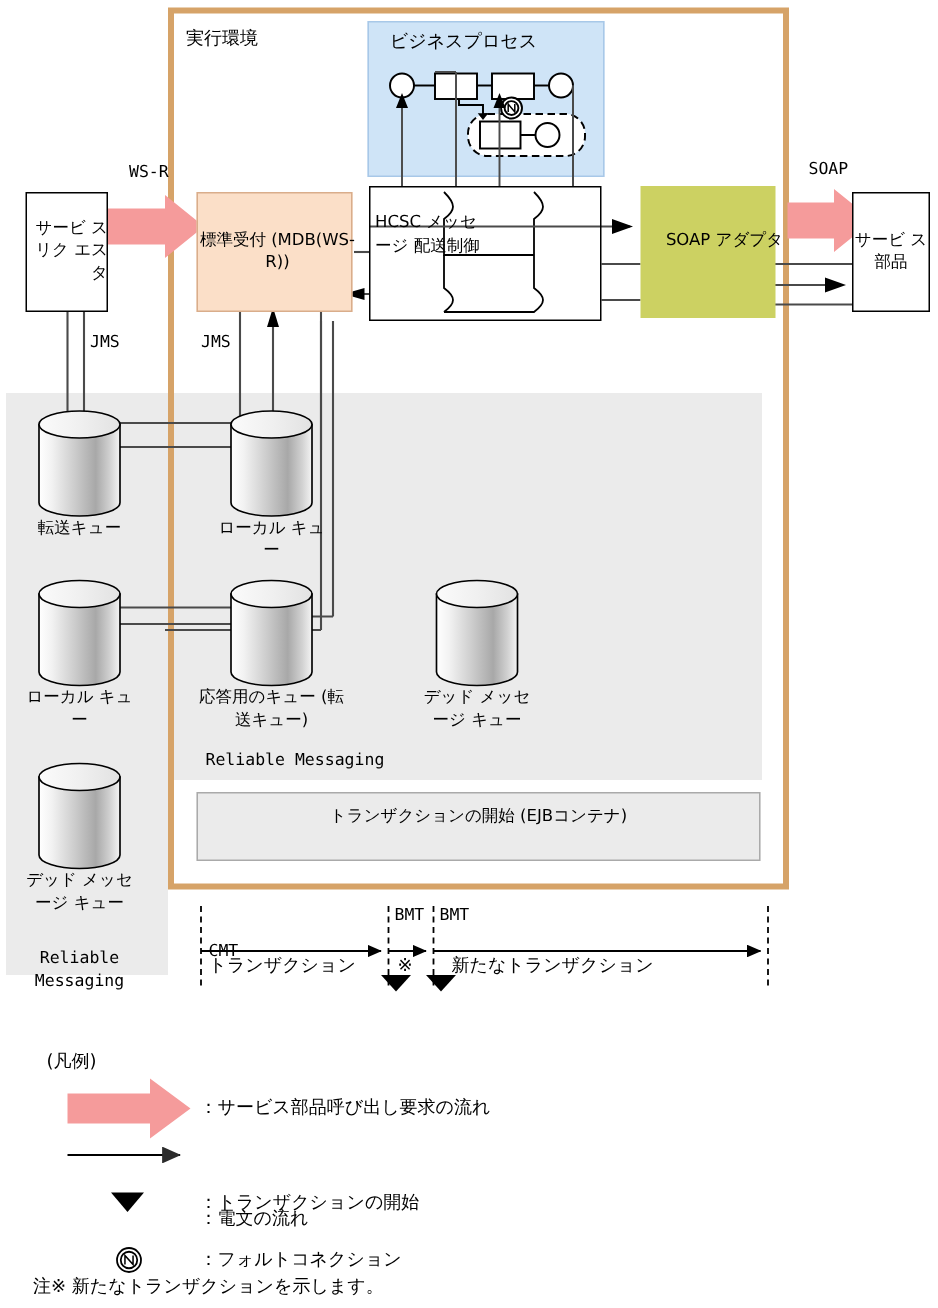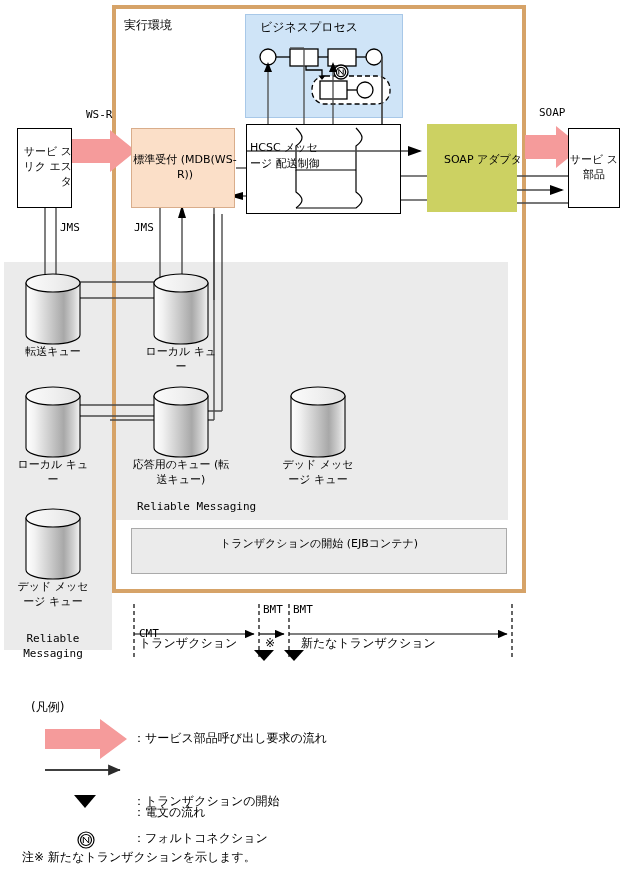--- a/index.html
+++ b/index.html
@@ -299,14 +299,14 @@
 <div class="txt mono" style="left:263px;top:603px;">BMT</div>
 <div class="txt mono" style="left:293px;top:603px;">BMT</div>
 <div class="txt" style="left:139px;top:636px;font-size:12px;">トランザクション</div>
 <div class="txt" style="left:265px;top:636px;font-size:12px;">※</div>
 <div class="txt" style="left:301px;top:636px;font-size:12px;">新たなトランザクション</div>
 
 <div class="txt" style="left:31px;top:700px;font-size:12px;">(凡例)</div>
 <div class="txt" style="left:133px;top:731px;font-size:12px;">：サービス部品呼び出し要求の流れ</div>
 <div class="txt" style="left:133px;top:763px;font-size:12px;margin-top:42px;">：電文の流れ</div>
 <div class="txt" style="left:133px;top:794px;font-size:12px;">：トランザクションの開始</div>
-<div class="txt" style="left:133px;top:832px;font-size:12px;font-family:Liberation Mono, monospace;">：フォルトコネクション</div>
+<div class="txt" style="left:133px;top:832px;font-size:12px;">：フォルトコネクション</div>
 <div class="txt" style="left:22px;top:850px;font-size:12px;">注※ 新たなトランザクションを示します。</div>
 
 </body></html>

